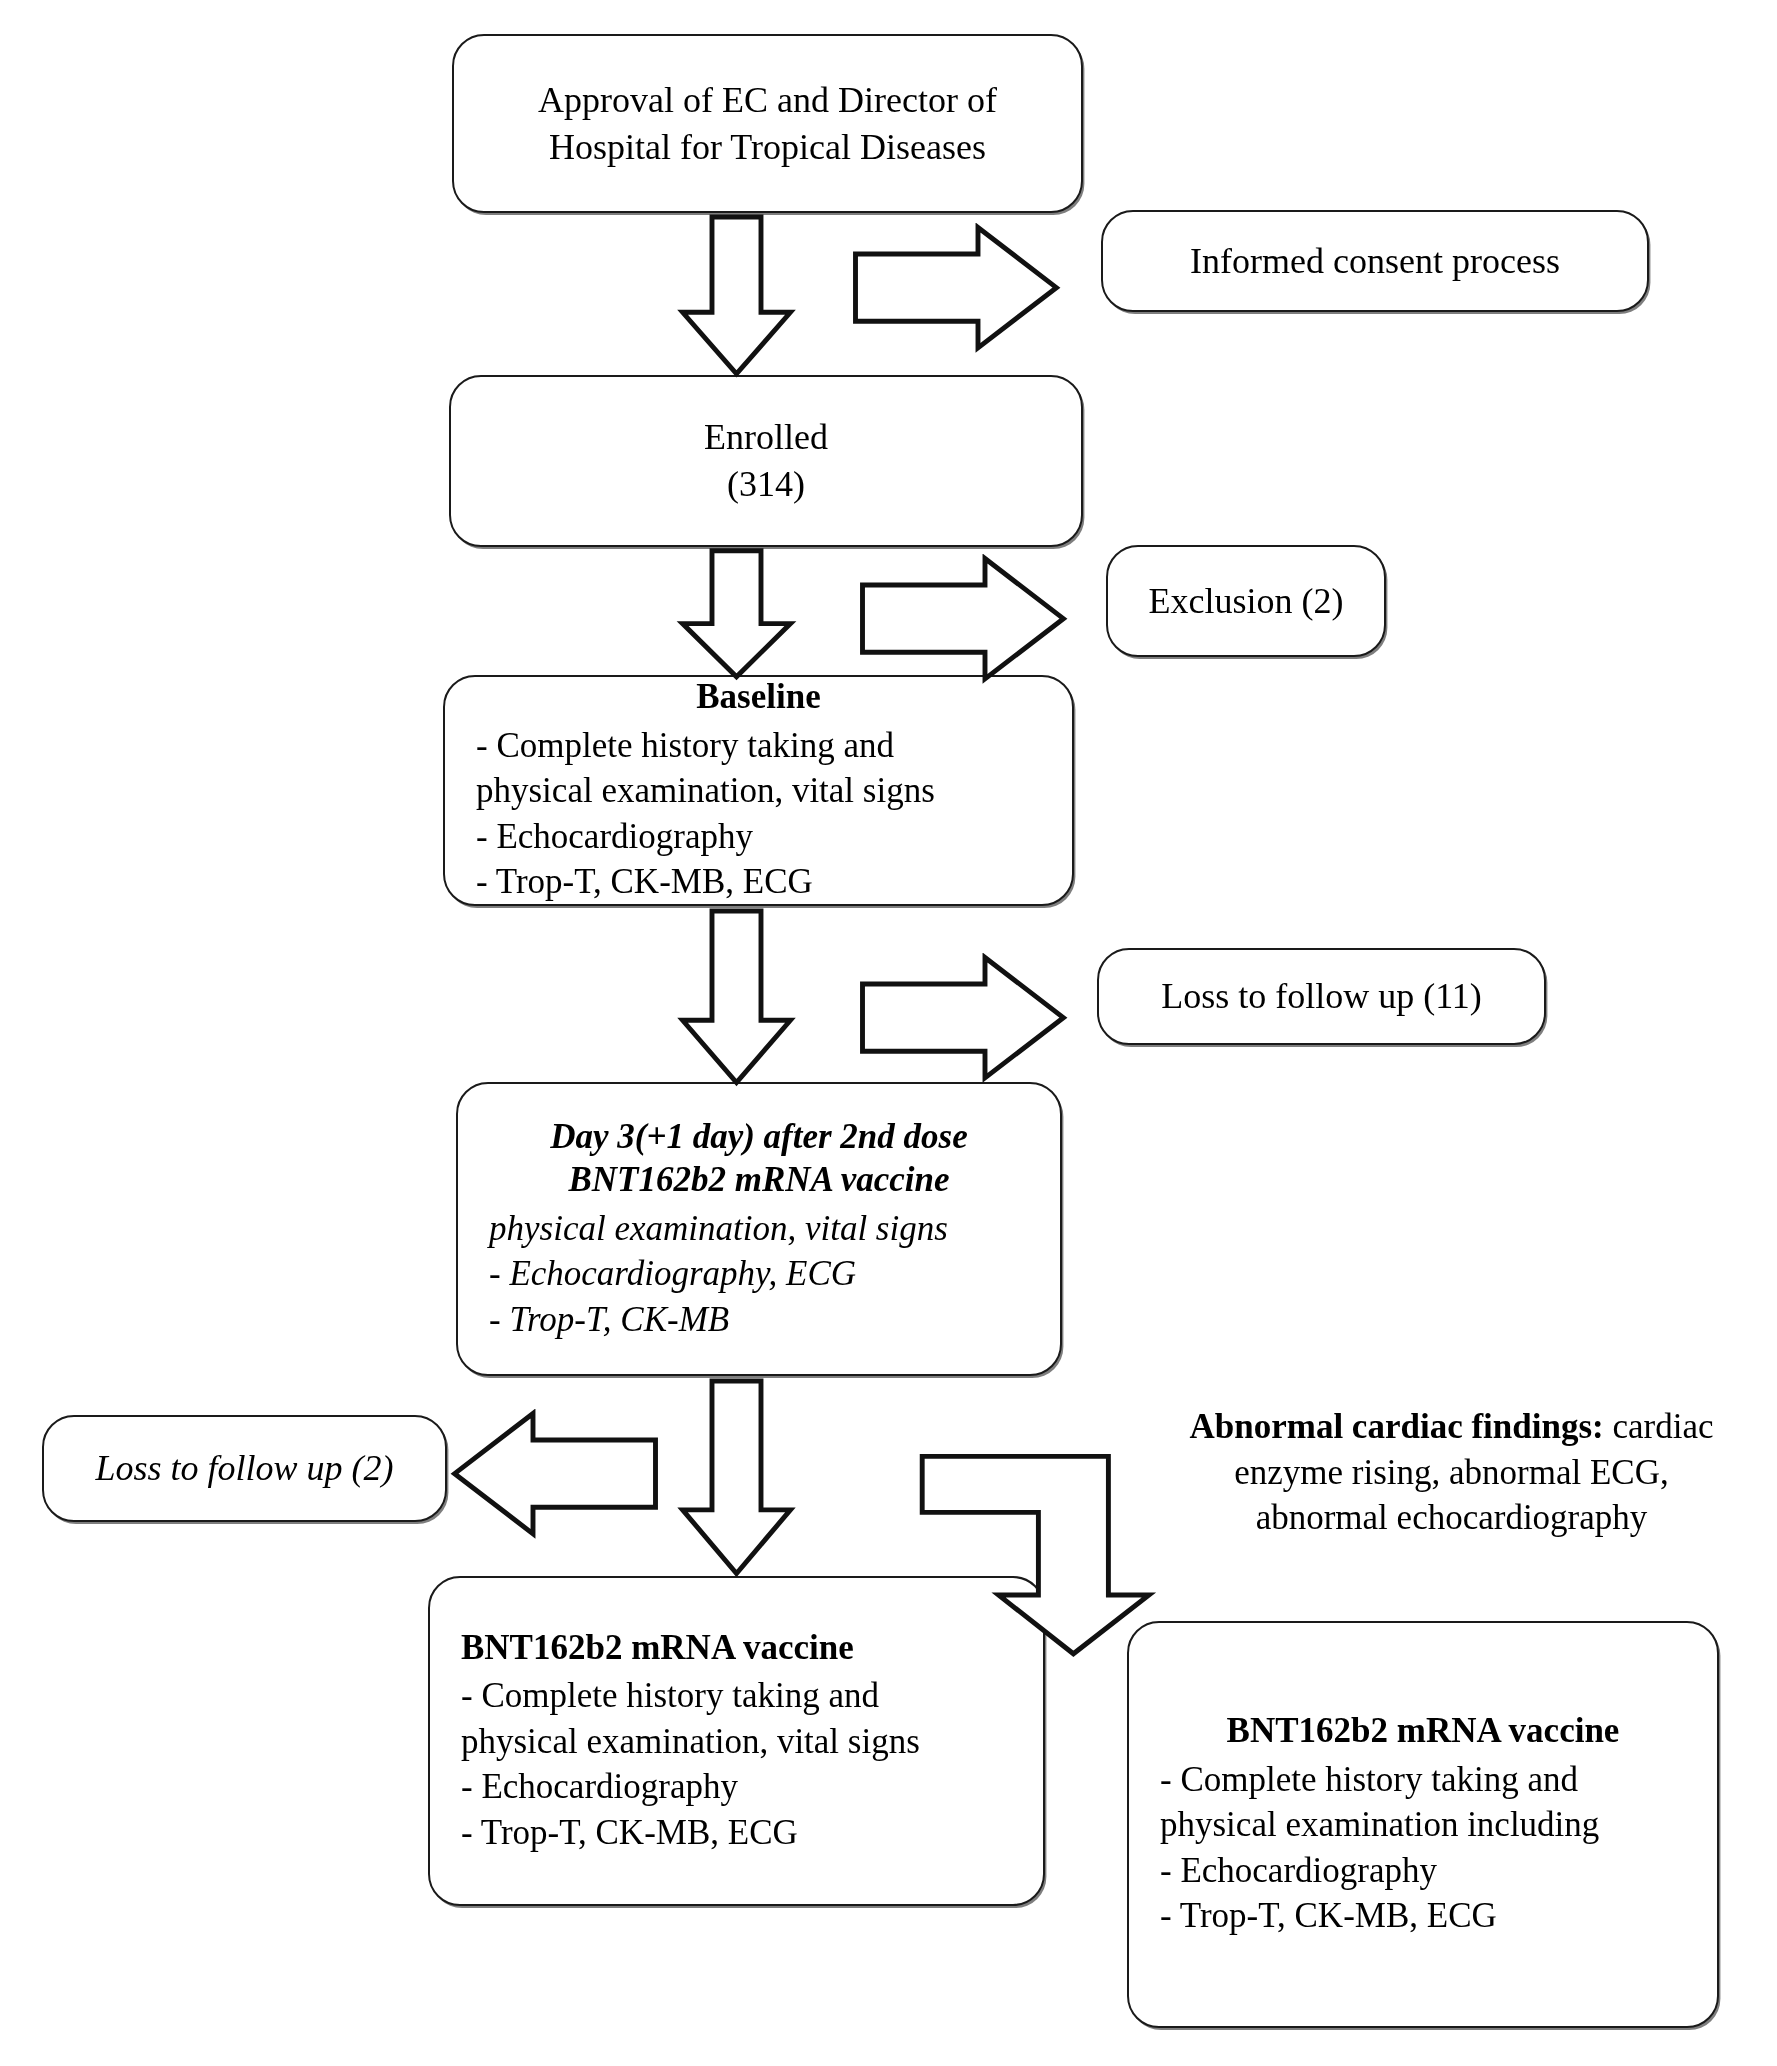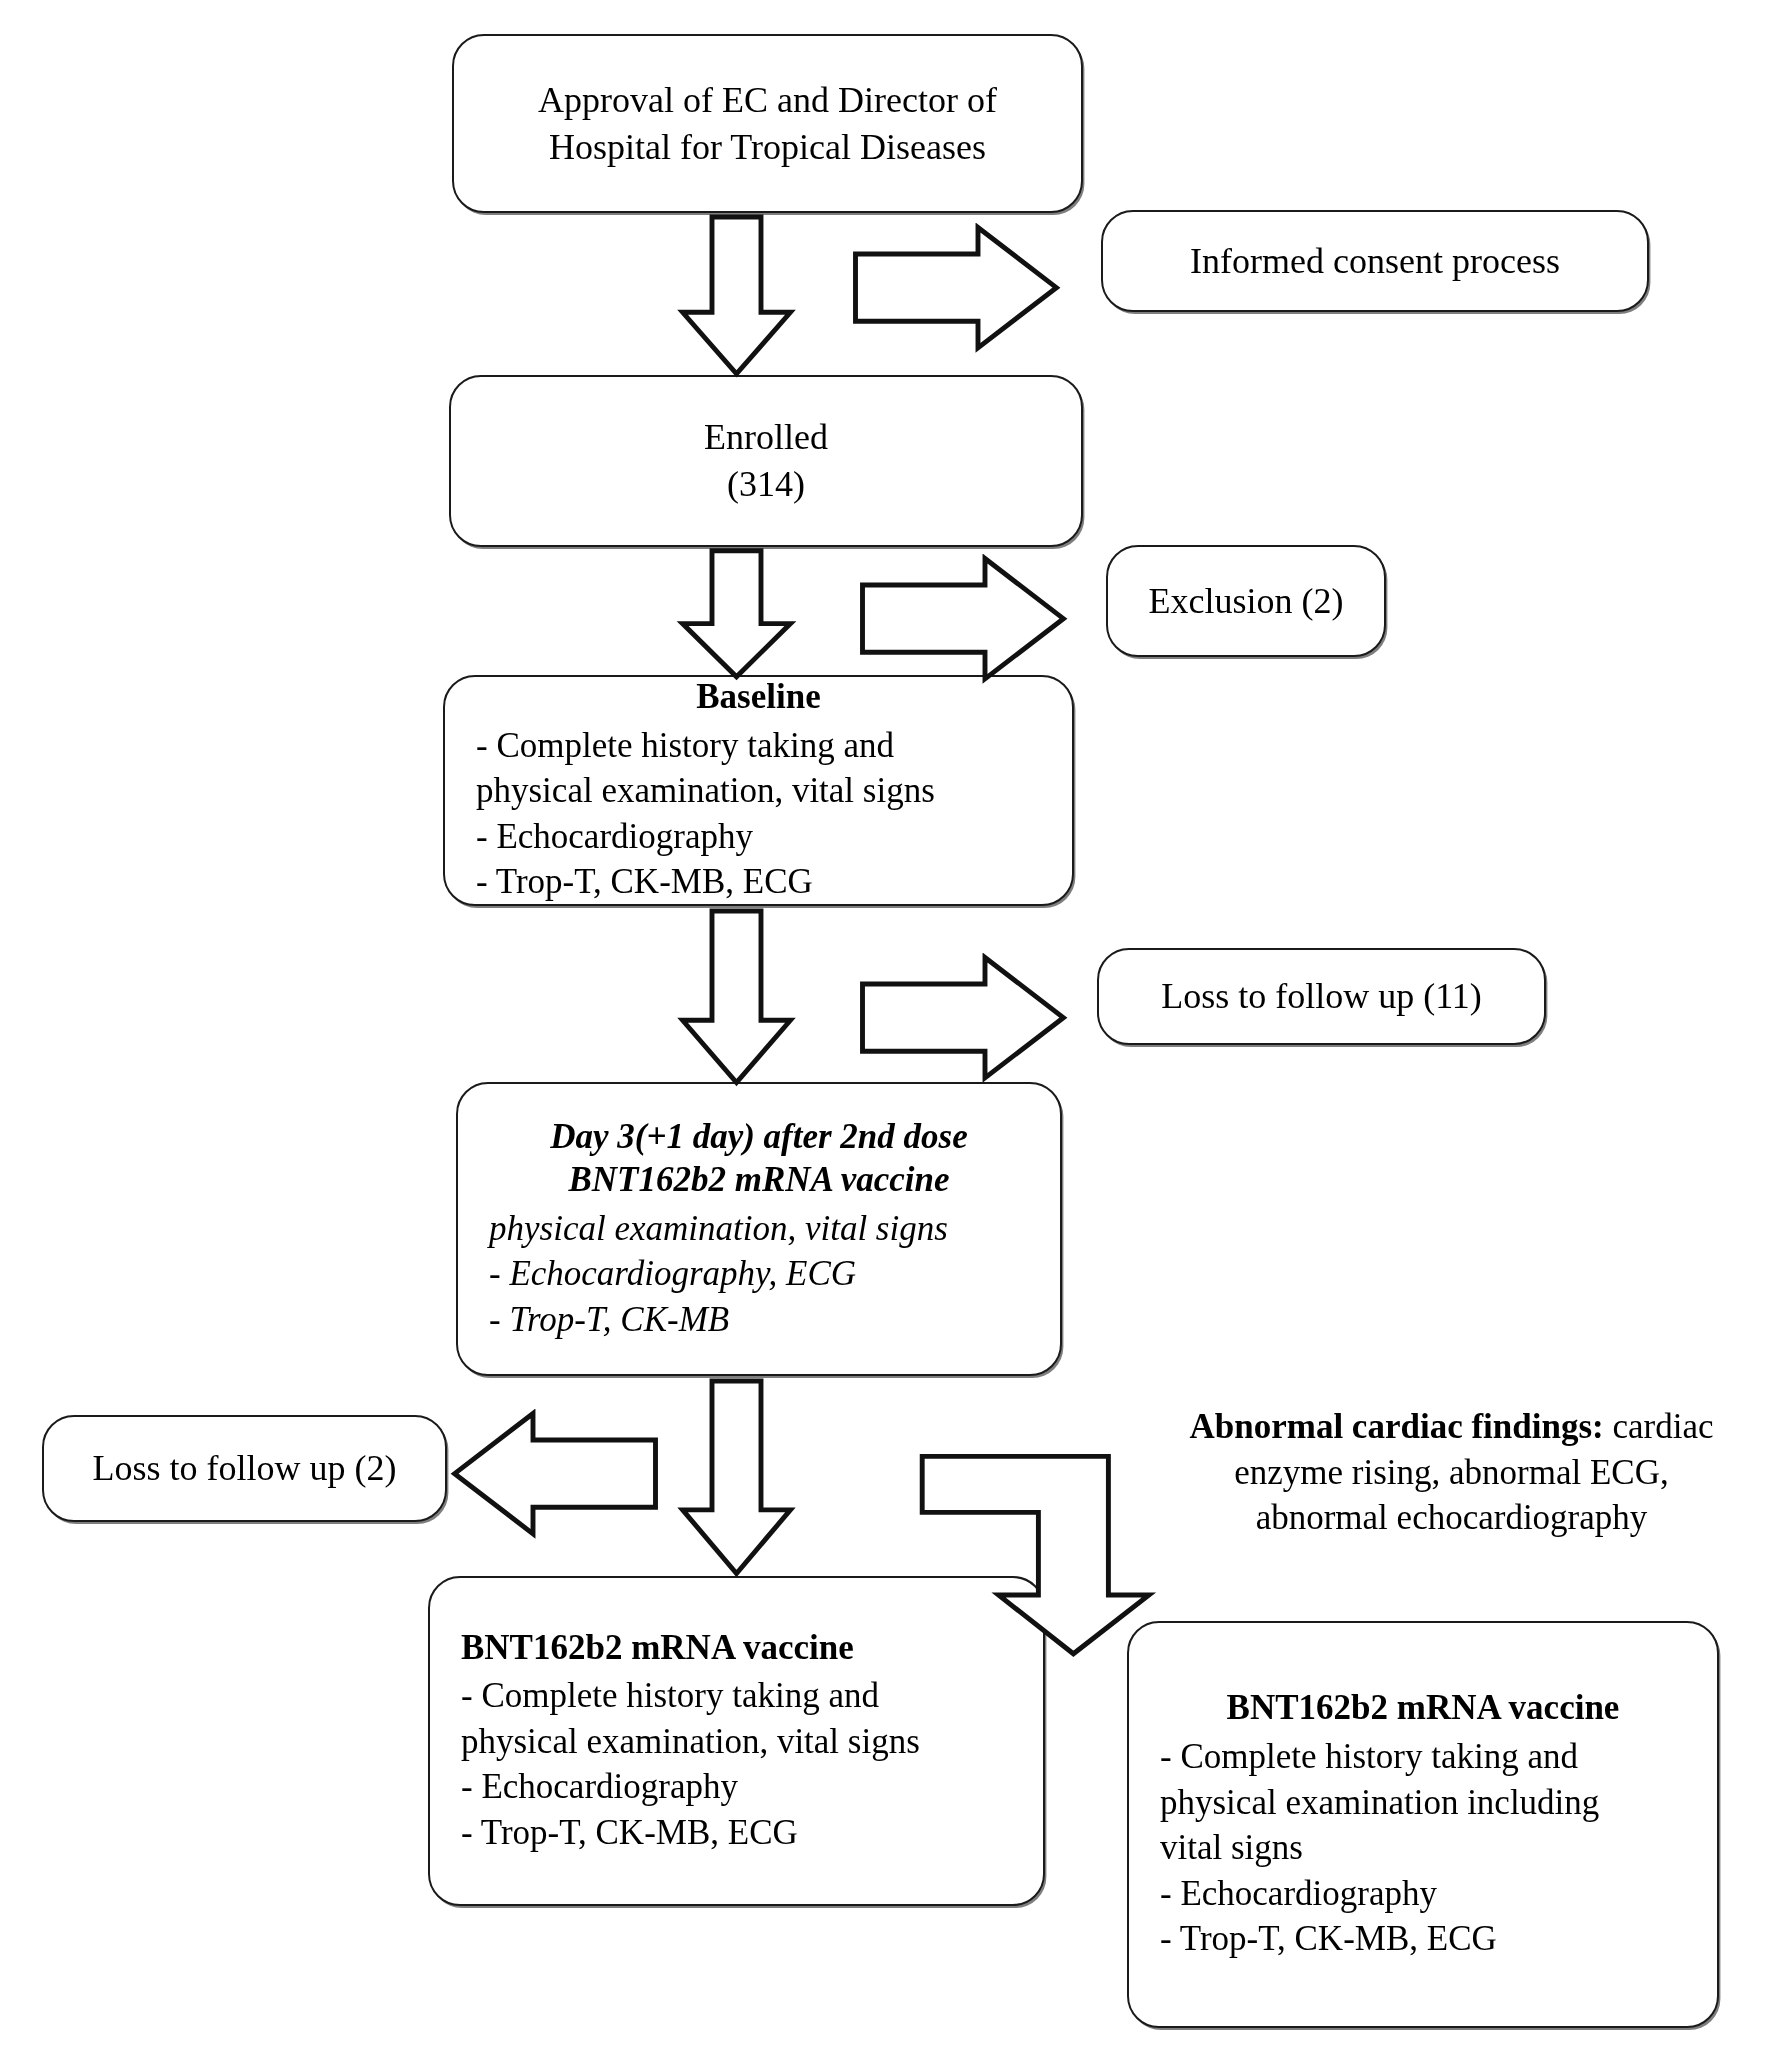--- a/index.html
+++ b/index.html
@@ -62,21 +62,21 @@
   .free-text b { font-weight: bold; }
 
   
   #node-approval   { left: 452px;  top: 34px;   width: 631px;  height: 179px; font-size: 36px; }
   #node-consent    { left: 1101px; top: 210px;  width: 548px;  height: 102px; font-size: 36px; }
   #node-enrolled   { left: 449px;  top: 375px;  width: 634px;  height: 172px; font-size: 36px; }
   #node-exclusion  { left: 1106px; top: 545px;  width: 280px;  height: 112px; font-size: 36px; }
   #node-baseline   { left: 443px;  top: 675px;  width: 631px;  height: 231px; font-size: 35px; }
   #node-ltf11      { left: 1097px; top: 948px; width: 449px;  height: 97px; font-size: 36px; }
   #node-day3       { left: 456px;  top: 1082px; width: 606px;  height: 294px; font-size: 35px; font-style: italic; }
-  #node-ltf2       { left: 42px;   top: 1415px; width: 405px;  height: 107px; font-size: 36px; }
+  #node-ltf2       { left: 42px;   top: 1415px; width: 405px;  height: 107px; font-size: 36px; font-style: italic; }
   #node-day7       { left: 428px;  top: 1576px; width: 617px;  height: 330px; font-size: 35px; }
   #node-day14      { left: 1127px; top: 1621px; width: 592px;  height: 407px; font-size: 35px; }
 
   #txt-abnormal    { left: 1143px; top: 1404px; width: 617px;  font-size: 35px; }
 
   .n-title-gap { margin-bottom: 4.2px; }
 </style>
 </head>
 <body>
 
@@ -136,21 +136,20 @@
       <div class="node-line">- Echocardiography</div>
       <div class="node-line">- Trop-T, CK-MB, ECG</div>
     </div>
   </div>
 
   <div class="node" id="node-day14">
     <div class="node-body">
       <div class="node-title n-title-gap">BNT162b2 mRNA vaccine</div>
       <div class="node-line">- Complete history taking and</div>
       <div class="node-line">physical examination including</div>
-      <div class="node-line">vital signs</div>
       <div class="node-line">- Echocardiography</div>
       <div class="node-line">- Trop-T, CK-MB, ECG</div>
     </div>
   </div>
 
   <div class="free-text" id="txt-abnormal">
     <div><b>Abnormal cardiac findings:</b><span> cardiac</span></div>
     <div>enzyme rising, abnormal ECG,</div>
     <div>abnormal echocardiography</div>
   </div>

